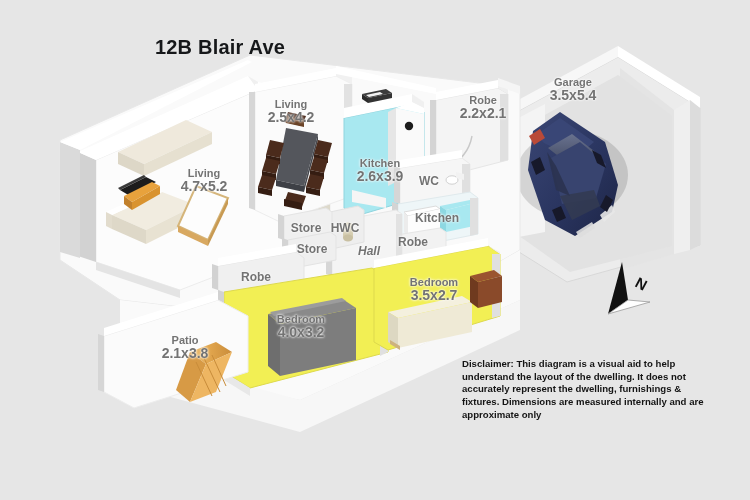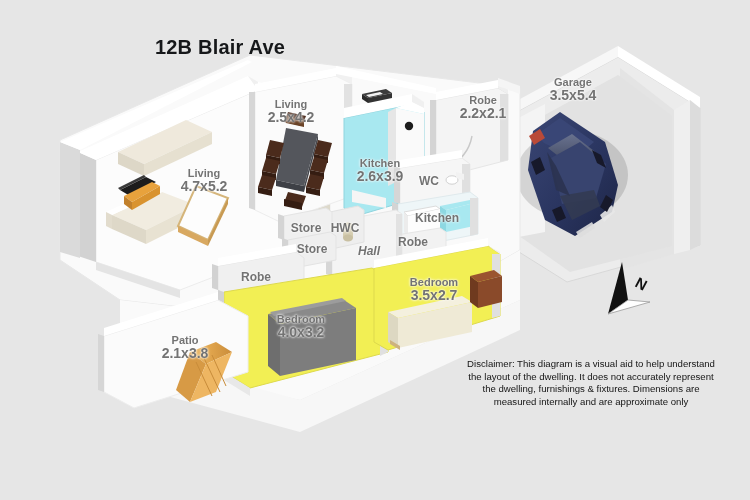--- a/index.html
+++ b/index.html
@@ -17,22 +17,22 @@
     text-align:center;z-index:60;
   }
   #title-block .ln{
     font-size:20px;font-weight:bold;color:#16181a;line-height:1.18;
     letter-spacing:.2px;
   }
 
   
   #disclaimer{
     position:absolute;left:462px;top:358px;width:258px;
-    text-align:center;font-size:9.6px;line-height:1.32;
-    font-weight:normal;color:#141414;z-index:60;
+    font-size:9.6px;line-height:1.32;
+    font-weight:bold;color:#141414;z-index:60;
   }
 
   
   .rlabel{
     position:absolute;z-index:55;text-align:center;
     color:#737373;font-weight:bold;line-height:1.12;
     white-space:nowrap;transform:translate(-50%,-50%);
     text-shadow:0 0 3px rgba(255,255,255,.95),0 0 2px rgba(255,255,255,.95);
   }
   .rlabel .nm{display:block;font-size:11px;}

